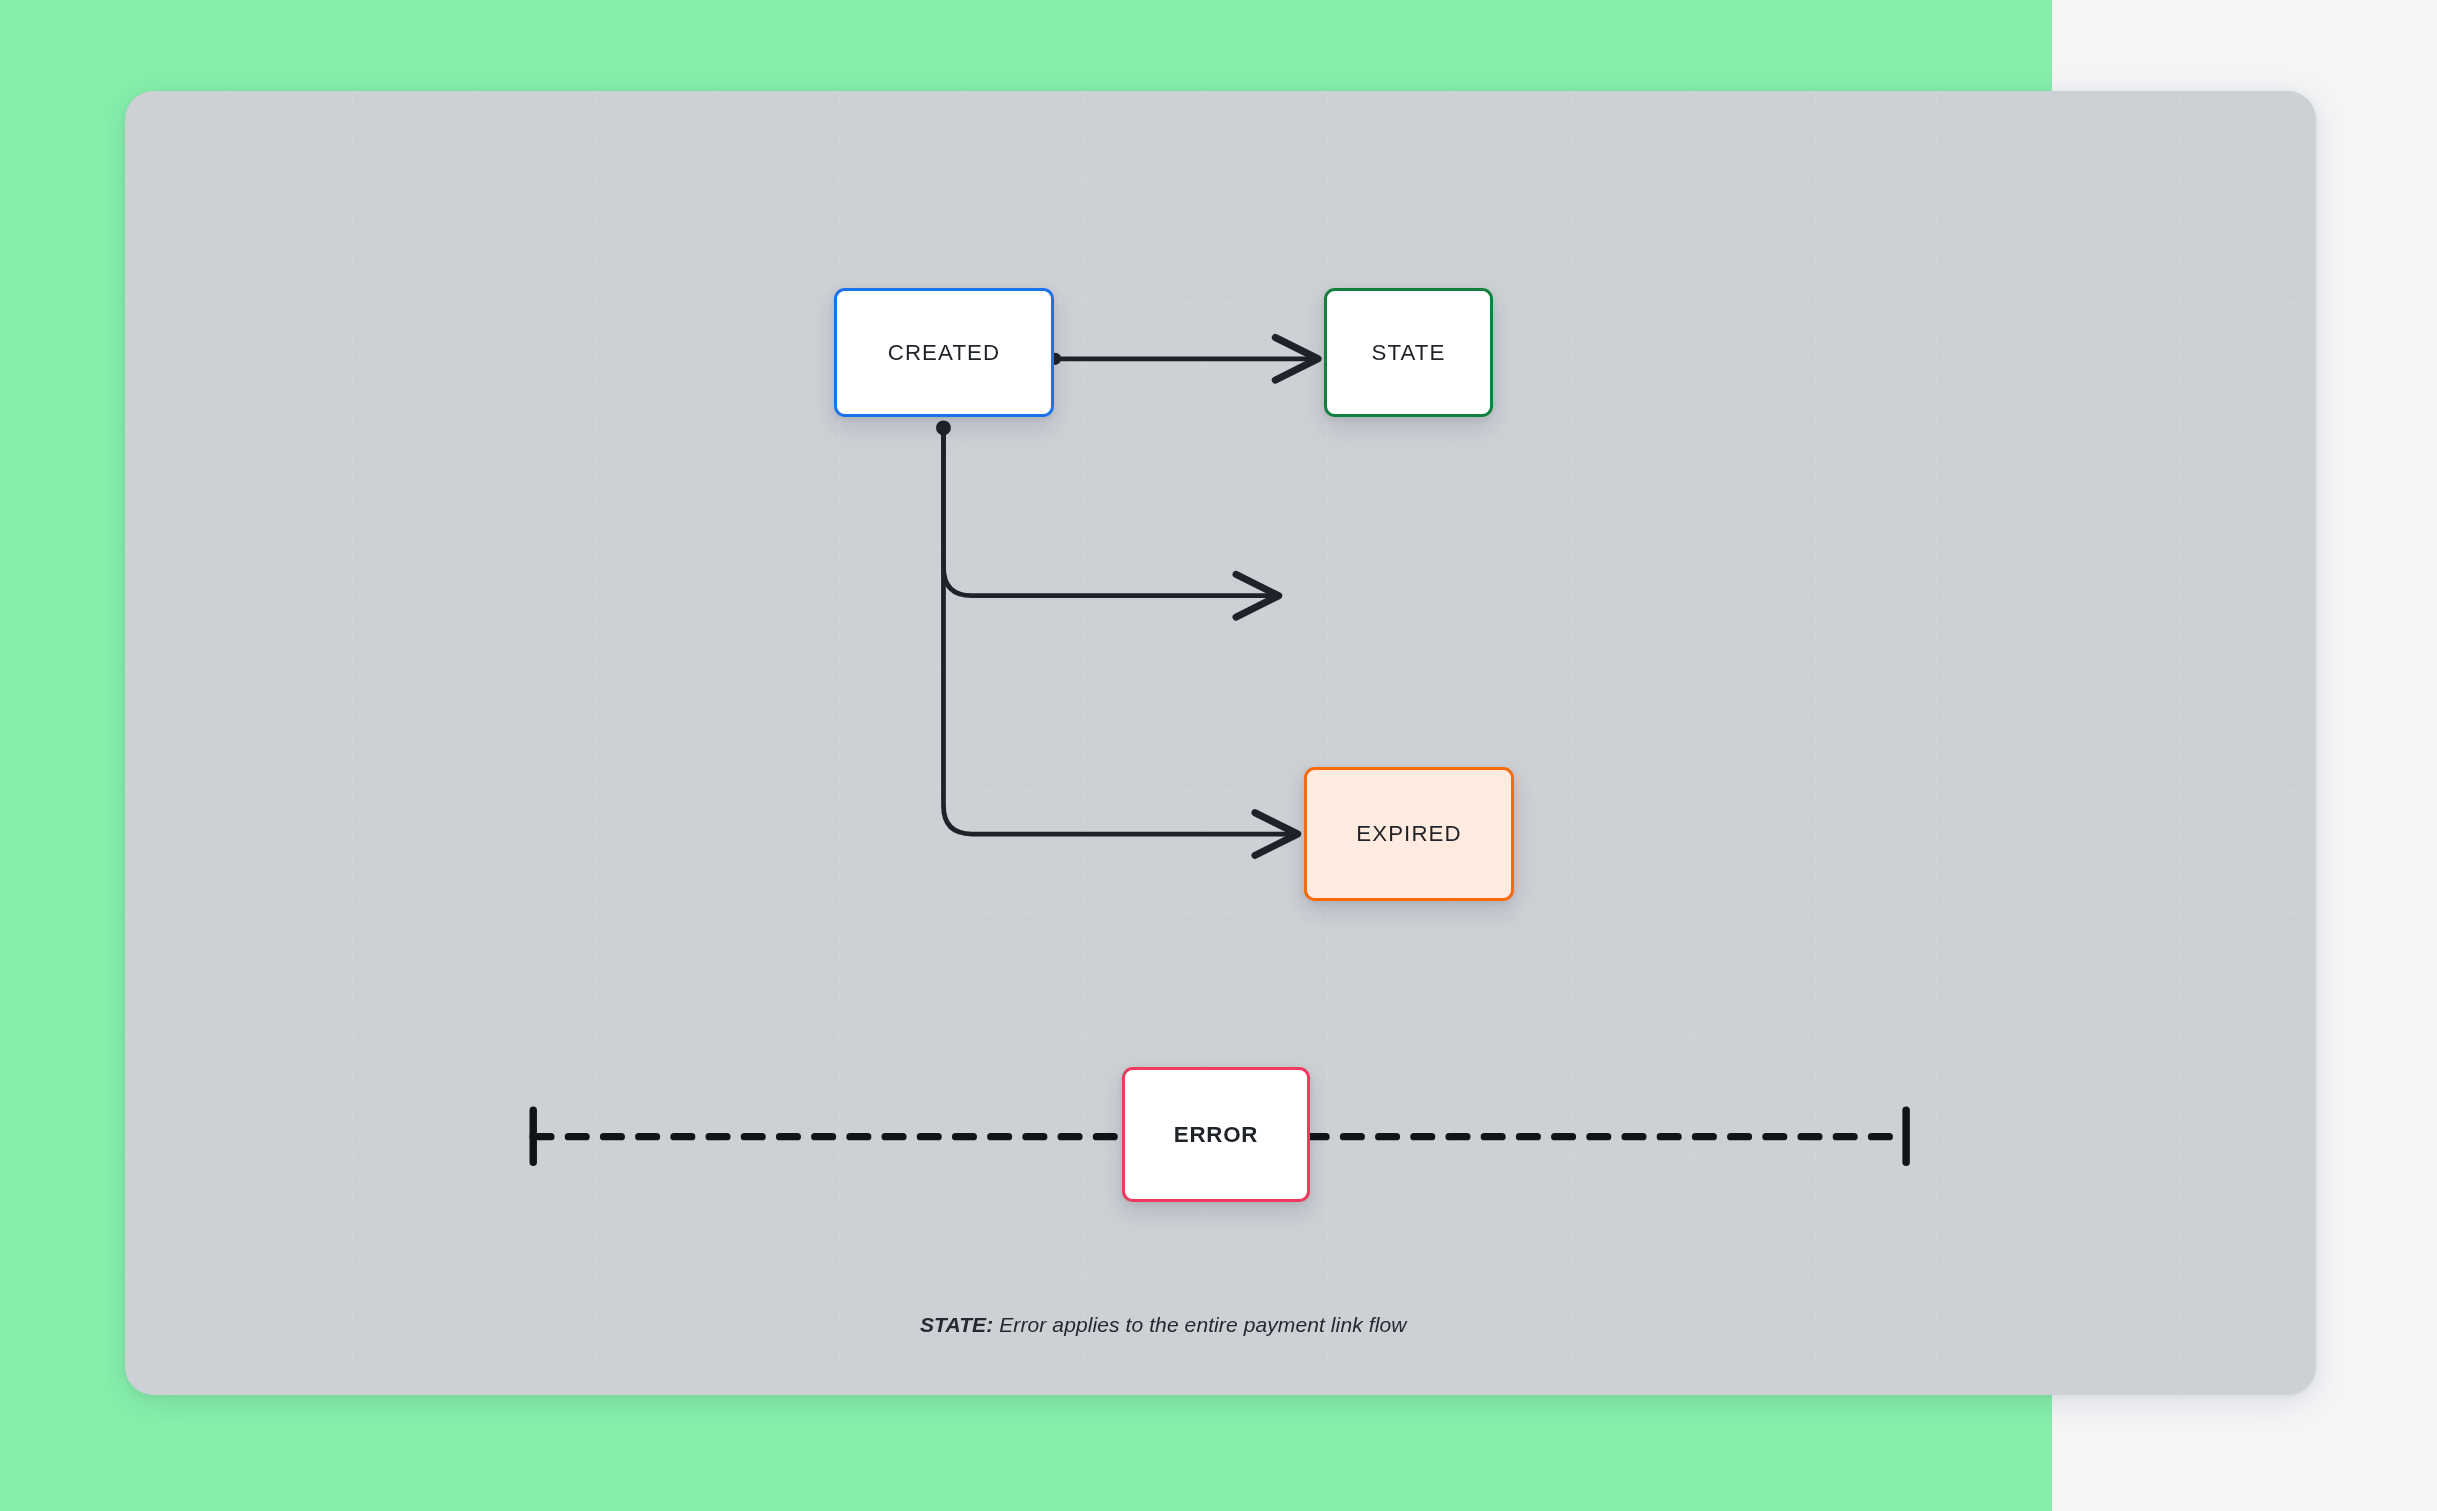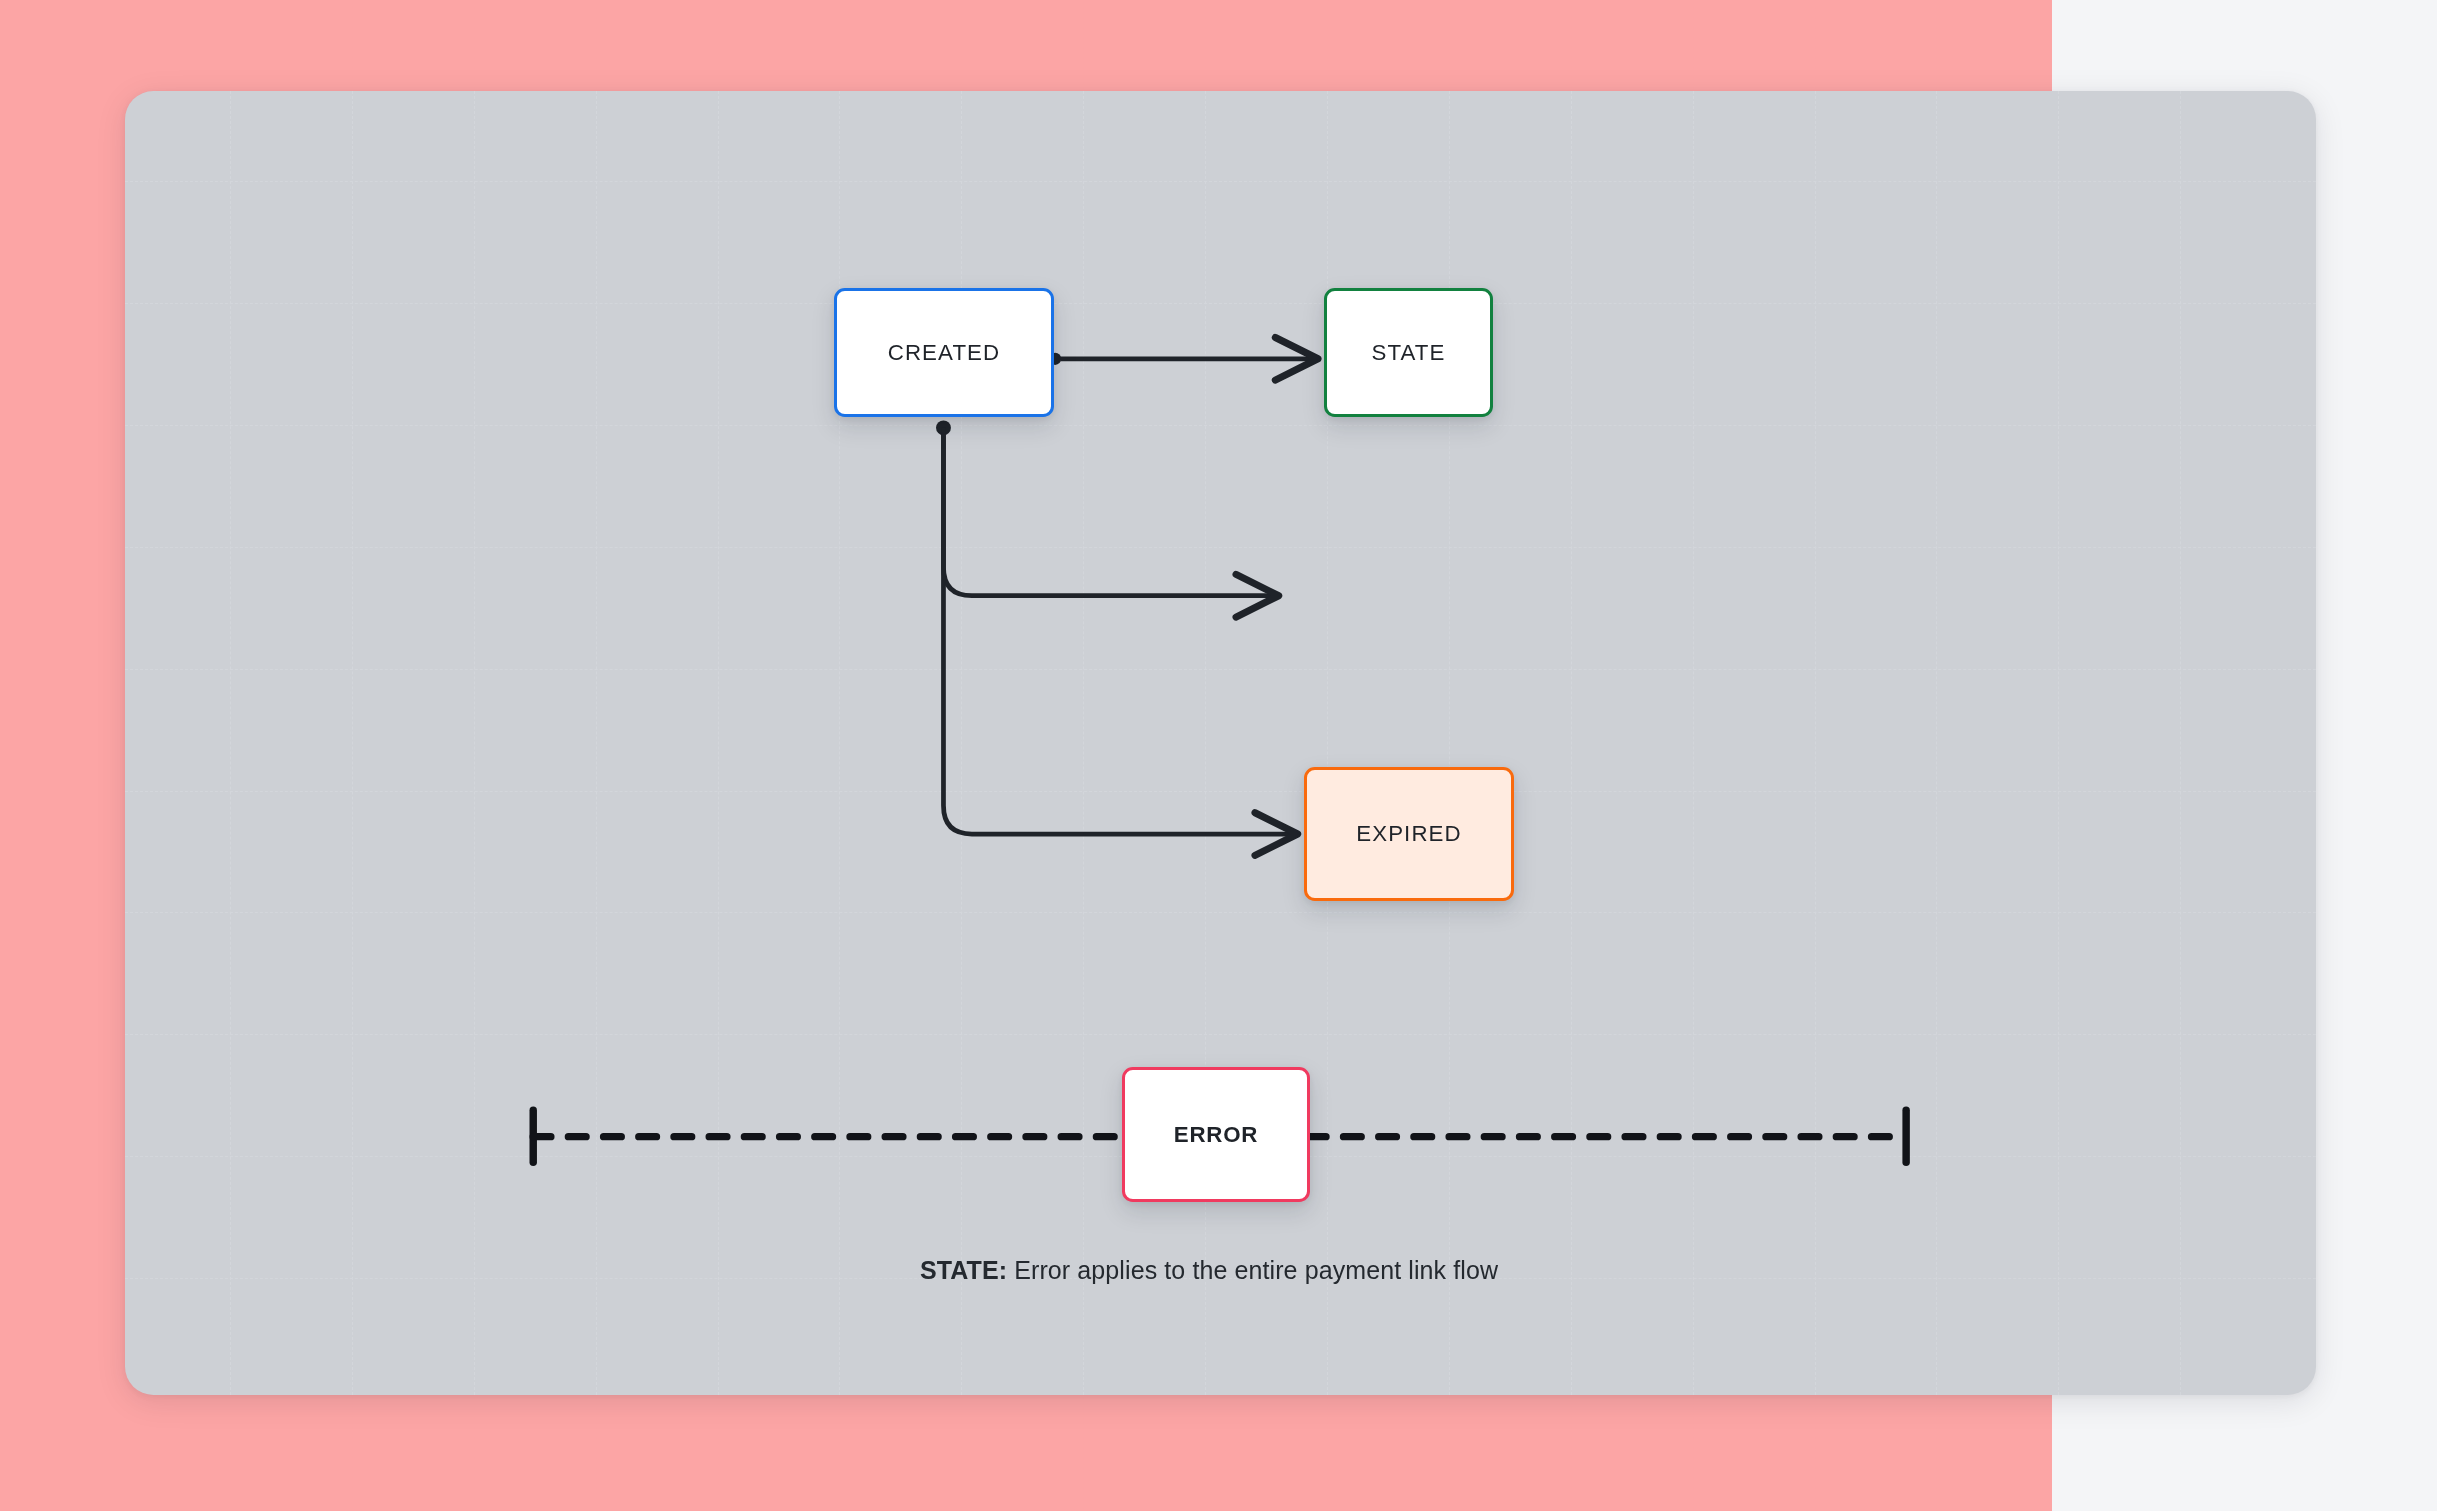--- a/index.html
+++ b/index.html
@@ -12,21 +12,21 @@
     width: 2438px;
     height: 1511px;
     font-family: "Liberation Sans", sans-serif;
     overflow: hidden;
   }
 
   #stage {
     position: relative;
     width: 2052px;
     height: 1511px;
-    background: #fca5a5;
+    background: #86efac;
   }
 
   
   #canvas {
     position: absolute;
     left: 125px;
     top: 91px;
     width: 2191px;
     height: 1304px;
     border-radius: 28.4px;
@@ -118,25 +118,26 @@
     border-color: #f03a5f;
     font-weight: 700;
     letter-spacing: 0.8px;
     z-index: 5;
   }
 
   
   #caption {
     position: absolute;
     left: 920px;
-    top: 1256px;
-    font-size: 25px;
+    top: 1313px;
+    font-size: 21px;
     color: #24292f;
     white-space: nowrap;
     letter-spacing: 0.1px;
+    font-style: italic;
   }
   #caption .cap-label {
     font-weight: 700;
   }
   #caption .cap-text {
     font-weight: 400;
   }
 </style>
 </head>
 <body>

